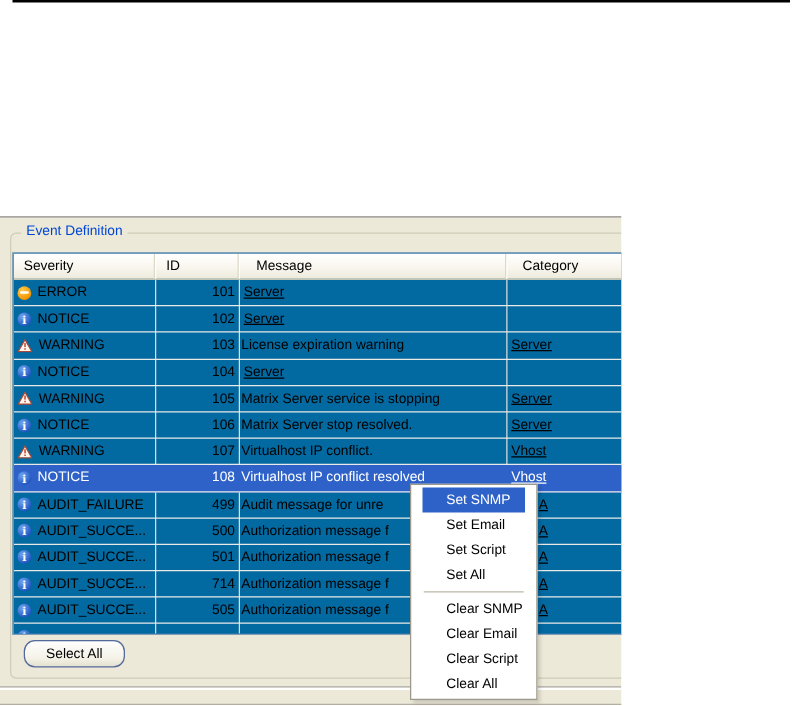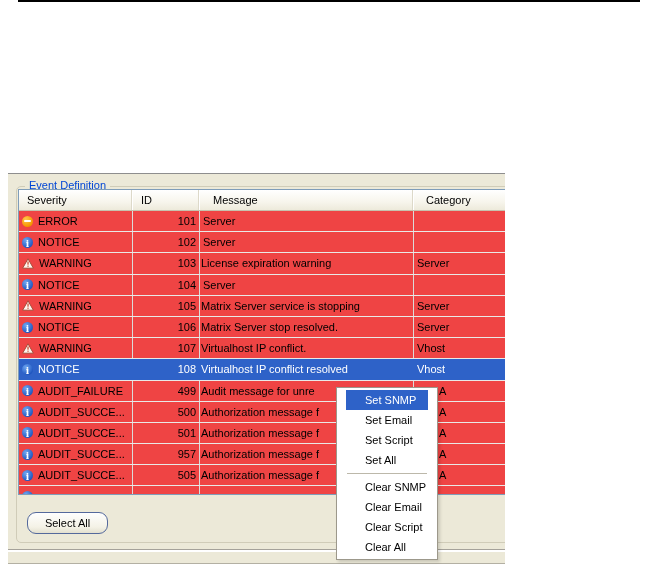--- a/index.html
+++ b/index.html
@@ -1,32 +1,32 @@
 <!DOCTYPE html>
 <html><head>
 <meta charset="utf-8">
 <style>
   html,body{margin:0;padding:0;background:#fff;}
   .canvas{position:relative;width:632px;height:565px;background:#fff;overflow:hidden;
-          font-family:"Liberation Sans",sans-serif;margin-left:8px;-webkit-font-smoothing:none;}
+          font-family:"Liberation Sans",sans-serif;-webkit-font-smoothing:none;}
   .top-rule{position:absolute;left:10px;top:0;width:638px;height:2px;background:#000;}
 
   
   .panel{position:absolute;left:0;top:173px;width:497px;height:389px;background:#ECE9D8;
          border-top:1px solid #8e8e8e;border-bottom:1px solid #b3b0a3;overflow:hidden;}
 
   
   .groupbox{position:absolute;left:8px;top:12px;width:512px;height:355px;
             border:1px solid #d0ccb8;border-radius:5px;}
   .legend{position:absolute;left:8px;top:-8px;background:#ECE9D8;padding:0 4px;
           font-size:11px;color:#0046D5;white-space:nowrap;}
 
   
-  .etable{position:absolute;left:1px;top:2px;width:546px;height:306px;box-sizing:border-box;
-          border:1px solid #7F9DB9;background:#ef4444;overflow:hidden;}
+  .etable{position:absolute;left:1px;top:15px;width:546px;height:306px;box-sizing:border-box;
+          border:1px solid #7F9DB9;background:#0369a1;overflow:hidden;}
   .thead{display:flex;height:21px;box-sizing:border-box;
          background:linear-gradient(#ffffff,#f7f5ec 60%,#edeadb);
          border-bottom:1px solid #c6c2ae;}
   .th{font-size:11px;color:#000;display:flex;align-items:center;box-sizing:border-box;
       border-right:1px solid #ddd9c9;box-shadow:1px 0 0 #fff;white-space:nowrap;}
   .th-sev{width:113px;padding-left:8px;}
   .th-id{width:67px;padding-left:9px;}
   .th-msg{width:214px;padding-left:14px;}
   .th-cat{flex:1;padding-left:13px;}
 
@@ -35,21 +35,21 @@
   .vl1{left:113px;} .vl2{left:180px;} .vl3{left:394px;}
 
   .row{display:flex;height:21.2px;box-sizing:border-box;align-items:center;font-size:11px;
        border-bottom:1px solid #e9e9e7;position:relative;color:#000;}
   .row.selected{background:#2E62C8;color:#fff;}
   .cell{display:flex;align-items:center;box-sizing:border-box;height:100%;
         overflow:hidden;white-space:nowrap;}
   .c-sev{width:113px;padding-left:3px;}
   .c-id{width:67px;justify-content:flex-end;padding-right:3px;}
   .c-msg{width:214px;padding-left:2px;}
-  .c-cat{flex:1;padding-left:4px;}
+  .c-cat{flex:1;padding-left:4px;text-decoration:underline;}
   .c-cat.offset{padding-left:26px;}
 
   
   .icon{width:11px;height:11px;margin-right:5px;flex:none;display:inline-block;position:relative;}
   .icon-error{border-radius:50%;
       background:radial-gradient(circle at 35% 30%, #ffca4d, #f59500 70%, #d97c00);}
   .icon-error::after{content:"";position:absolute;left:2px;right:2px;top:4.5px;height:2px;
       background:#fff;border-radius:1px;}
   .icon-info{border-radius:50%;text-align:center;
       background:radial-gradient(circle at 35% 30%, #6ea6f0, #1e55c0 75%, #123f9a);}
@@ -208,21 +208,21 @@
               </div>
               <div class="cell c-id">501</div>
               <div class="cell c-msg">Authorization message f</div>
               <div class="cell c-cat offset">A</div>
             </div>
             <div class="row">
               <div class="cell c-sev">
                 <span class="icon icon-info"></span>
                 <span>AUDIT_SUCCE...</span>
               </div>
-              <div class="cell c-id">957</div>
+              <div class="cell c-id">714</div>
               <div class="cell c-msg">Authorization message f</div>
               <div class="cell c-cat offset">A</div>
             </div>
             <div class="row">
               <div class="cell c-sev">
                 <span class="icon icon-info"></span>
                 <span>AUDIT_SUCCE...</span>
               </div>
               <div class="cell c-id">505</div>
               <div class="cell c-msg">Authorization message f</div>

